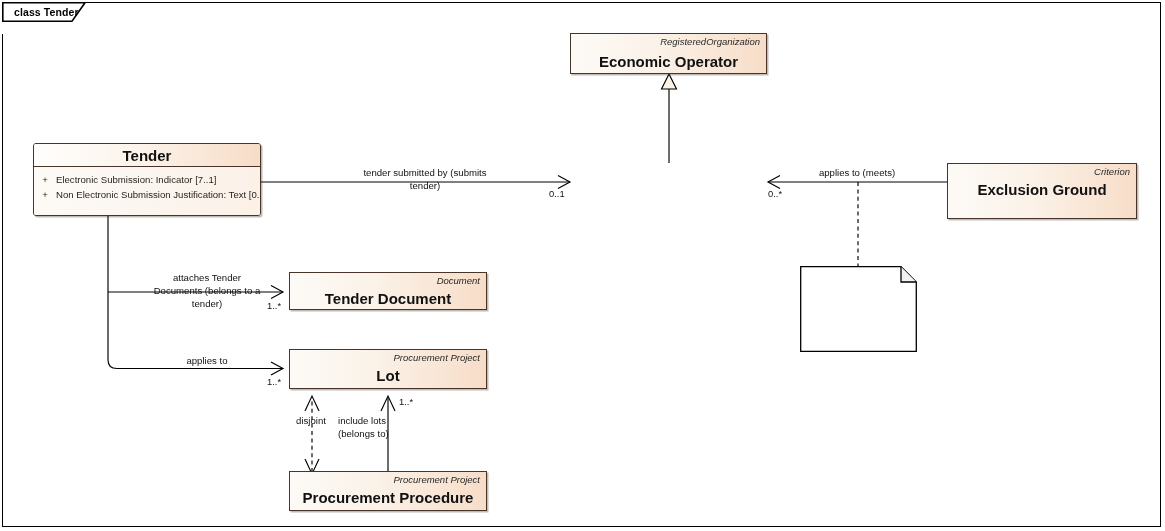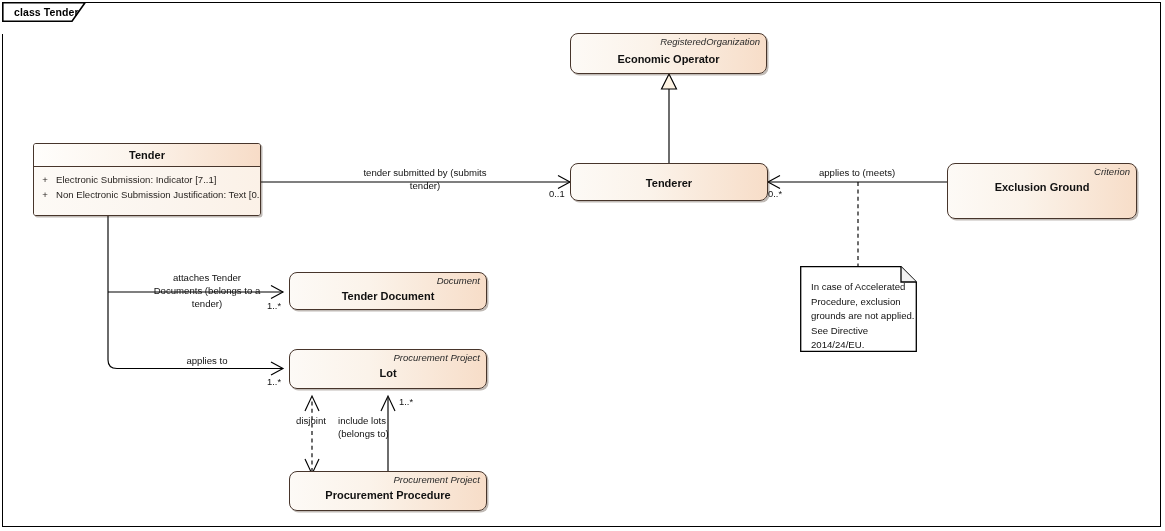--- a/index.html
+++ b/index.html
@@ -48,37 +48,37 @@
     color: #000;
     white-space: nowrap;
     letter-spacing: 0.1px;
   }
 
   
   .uml-class {
     position: absolute;
     box-sizing: border-box;
     border: 1.2px solid #47352b;
-    border-radius: 8px;
+    border-radius: 0;
     background: linear-gradient(to right, #fdfaf6 0%, #fbf3ea 40%, #f7ddc8 100%);
     box-shadow: 1.5px 1.5px 0 rgba(60,40,25,0.32);
     overflow: hidden;
   }
   .uml-class .stereo {
     position: absolute;
     right: 6px;
     top: 2px;
     font-size: 9.5px;
     font-style: italic;
     color: #2a2a2a;
     white-space: nowrap;
   }
   .uml-class .cname {
     text-align: center;
-    font-size: 11px;
+    font-size: 15px;
     font-weight: bold;
     color: #111;
     white-space: nowrap;
   }
   
   .uml-class.with-attrs {
     background: none;
     border-radius: 3px;
     margin-left: 6px;
   }
@@ -220,23 +220,20 @@
         <span class="attr-vis">+</span>
         <span class="attr-text">Electronic Submission: Indicator [7..1]</span>
       </div>
       <div class="attr-row">
         <span class="attr-vis">+</span>
         <span class="attr-text">Non Electronic Submission Justification: Text [0..n]</span>
       </div>
     </div>
   </div>
 
-  <div class="uml-class" style="left:570px; top:163px; width:198px; height:38px;">
-    <div class="cname" style="margin-top:13px;">Tenderer</div>
-  </div>
 
   <div class="uml-class" style="left:947px; top:163px; width:190px; height:56px;">
     <div class="stereo">Criterion</div>
     <div class="cname" style="margin-top:17px;">Exclusion Ground</div>
   </div>
 
   <div class="uml-class" style="left:289px; top:272px; width:198px; height:38px;">
     <div class="stereo">Document</div>
     <div class="cname" style="margin-top:17px;">Tender Document</div>
   </div>
@@ -249,21 +246,20 @@
   <div class="uml-class" style="left:289px; top:471px; width:198px; height:40px;">
     <div class="stereo">Procurement Project</div>
     <div class="cname" style="margin-top:17px;">Procurement Procedure</div>
   </div>
 
   <div class="uml-note" style="left:800px; top:266px; width:117px; height:86px;">
     <svg width="117" height="86" viewBox="0 0 117 86" style="position:absolute; left:0; top:0;">
       <path d="M0.7 0.7 L101 0.7 L116.3 16 L116.3 85.3 L0.7 85.3 Z" fill="#ffffff" stroke="#000" stroke-width="1.3"></path>
       <path d="M101 0.7 L101 16 L116.3 16" fill="#f2f2f2" stroke="#000" stroke-width="1.3"></path>
     </svg>
-    <div class="note-text">In case of Accelerated Procedure, exclusion grounds are not applied. See Directive 2014/24/EU.</div>
   </div>
 
   <div class="lbl" style="left:320px; top:166px; width:210px;">tender submitted by (submits
 tender)</div>
   <div class="mult" style="left:549px; top:188px;">0..1</div>
 
   <div class="lbl" style="left:787px; top:166px; width:140px;">applies to (meets)</div>
   <div class="mult" style="left:768px; top:188px;">0..*</div>
 
   <div class="lbl" style="left:133px; top:271px; width:148px;">attaches Tender

